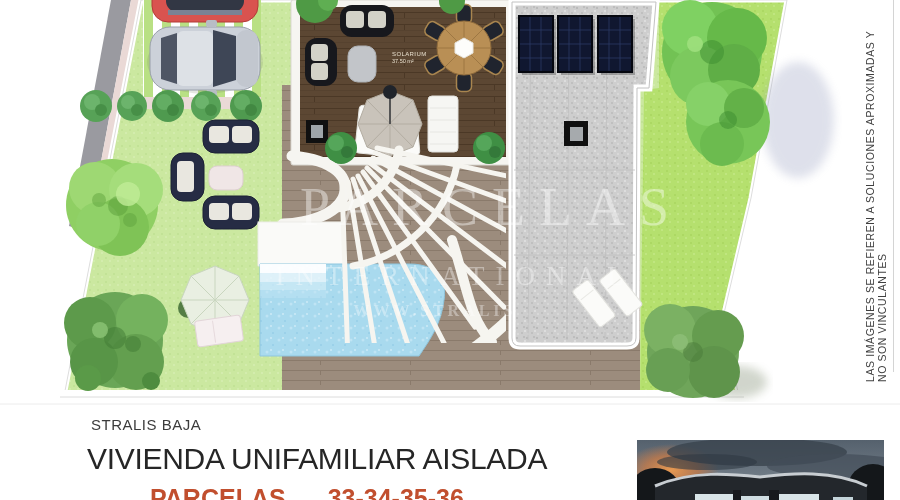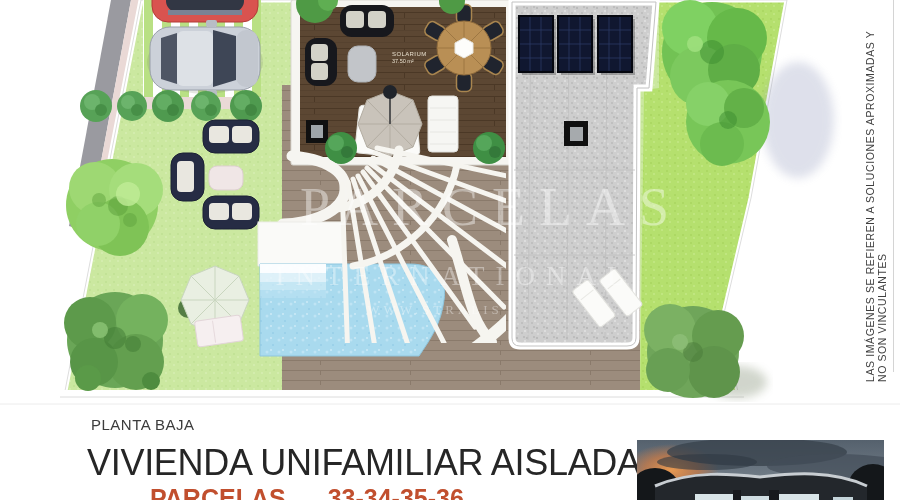--- a/index.html
+++ b/index.html
@@ -5,30 +5,30 @@
   html,body{margin:0;padding:0;width:900px;height:500px;overflow:hidden;background:#ffffff;
     font-family:"Liberation Sans", sans-serif;}
   .page{position:relative;width:900px;height:500px;background:#fff;}
   .plan{position:absolute;left:0;top:0;width:900px;height:405px;}
   .plan svg{display:block;}
   
   .wm{position:absolute;pointer-events:none;color:rgba(255,255,255,.42);
       font-family:"Liberation Serif", serif;text-align:center;white-space:nowrap;}
   .wm-brand{left:300px;top:176px;width:310px;font-size:54px;letter-spacing:14px;}
   .wm-sub{left:275px;top:261px;width:360px;font-size:27px;letter-spacing:11px;color:rgba(255,255,255,.38);font-family:Liberation Serif, serif;}
-  .wm-url{left:285px;top:302px;width:300px;font-size:13px;letter-spacing:4px;color:rgba(255,255,255,.36);}
+  .wm-url{left:285px;top:302px;width:300px;font-size:16px;letter-spacing:4px;color:rgba(255,255,255,.36);font-weight:bold;}
   
   .disclaimer{position:absolute;left:866px;top:0;height:382px;width:20px;
     writing-mode:vertical-rl;transform:rotate(180deg);
     font-size:10.5px;letter-spacing:.6px;color:#3f3f3f;
     display:flex;align-items:center;padding-bottom:18px;box-sizing:border-box;}
   .vline{position:absolute;left:893px;top:0;width:1px;height:372px;background:#d4d4d4;}
   
   .floor-label{position:absolute;left:91px;top:416px;font-size:15px;color:#3c3c3c;letter-spacing:.5px;}
-  .main-title{position:absolute;left:87px;top:442px;font-size:36px;color:#262626;letter-spacing:-.3px;}
+  .main-title{position:absolute;left:87px;top:442px;font-size:30px;color:#262626;letter-spacing:-.3px;}
   .parcels{position:absolute;left:150px;top:484px;font-size:25px;font-weight:bold;color:#c14f2e;}
   .parcels .num{margin-left:42px;}
   .photo{position:absolute;left:637px;top:440px;width:247px;height:60px;overflow:hidden;}
 </style>
 </head>
 <body>
 
 <div class="page">
 
   <div class="plan">
@@ -404,21 +404,21 @@
   </svg>
 
     <div class="wm wm-brand">PARCELAS</div>
     <div class="wm wm-sub">INTERNATIONAL</div>
     <div class="wm wm-url">WWW.STRALIS</div>
   </div>
 
   <div class="disclaimer">LAS IMÁGENES SE REFIEREN A SOLUCIONES APROXIMADAS Y NO SON VINCULANTES</div>
   <div class="vline"></div>
 
-  <div class="floor-label">PLANTA BAJA</div>
+  <div class="floor-label">STRALIS BAJA</div>
   <div class="main-title">VIVIENDA UNIFAMILIAR AISLADA</div>
   <div class="parcels">
     <span>PARCELAS</span><span class="num">33-34-35-36</span>
   </div>
 
   <div class="photo">
     <svg width="247" height="75" viewBox="0 0 247 75" xmlns="http://www.w3.org/2000/svg">
       <defs>
         <linearGradient id="sky" x1="0" y1="0" x2="0" y2="1">
           <stop offset="0" stop-color="#55616d"></stop>

